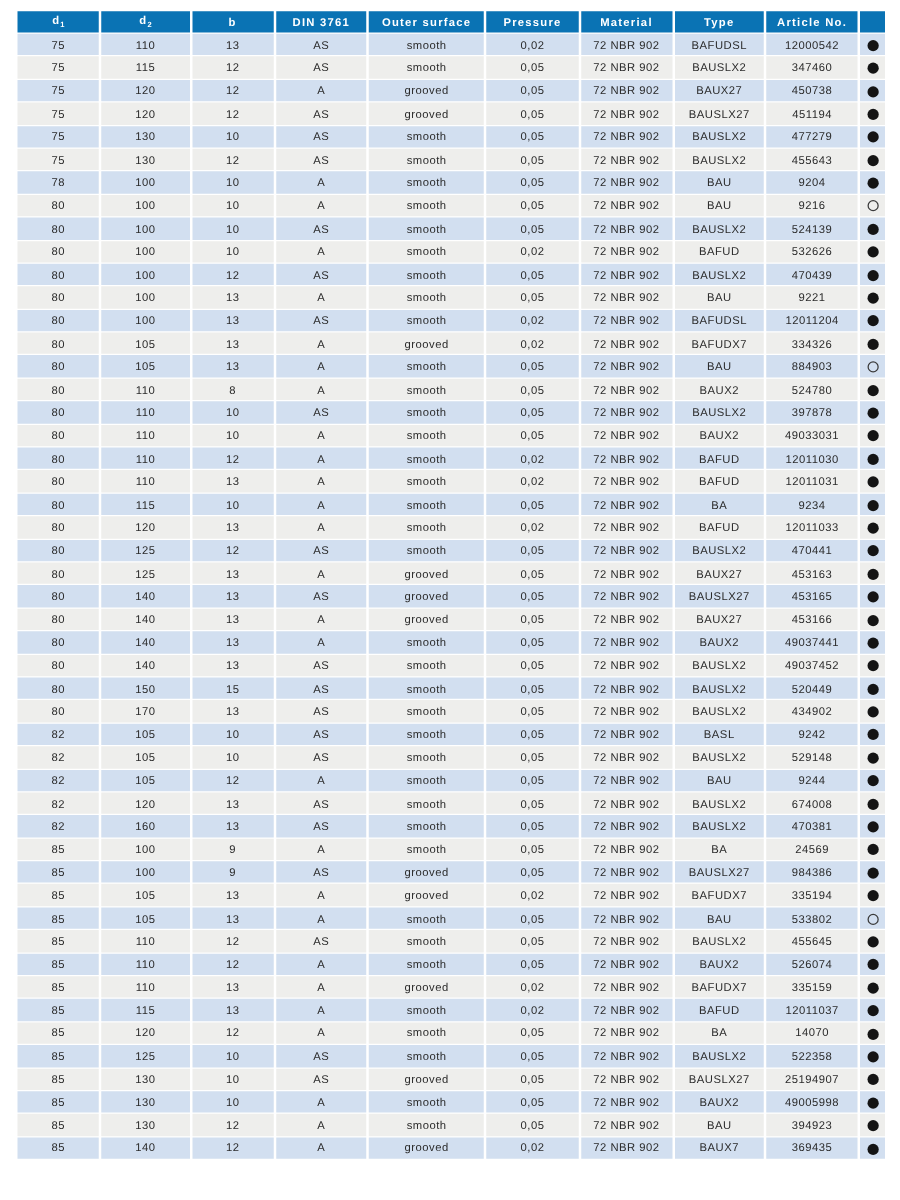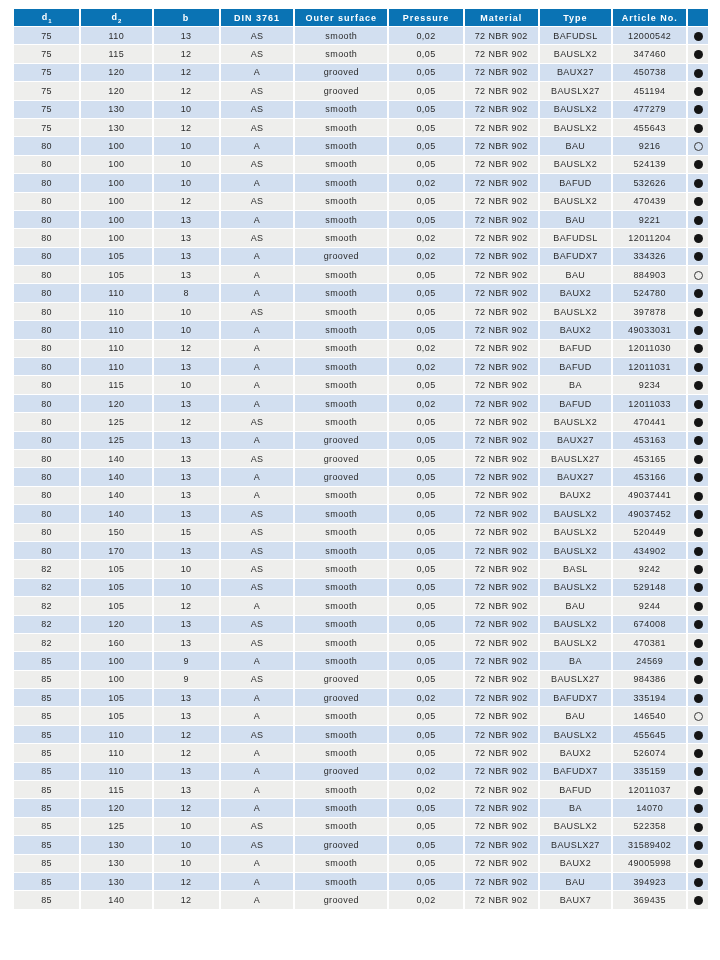--- a/index.html
+++ b/index.html
@@ -165,20 +165,32 @@
           <td>12</td>
           <td>AS</td>
           <td>smooth</td>
           <td>0,05</td>
           <td>72 NBR 902</td>
           <td>BAUSLX2</td>
           <td>455643</td>
           <td><span class="dot"></span></td>
         </tr>
         <tr>
+          <td>78</td>
+          <td>100</td>
+          <td>10</td>
+          <td>A</td>
+          <td>smooth</td>
+          <td>0,05</td>
+          <td>72 NBR 902</td>
+          <td>BAU</td>
+          <td>9204</td>
+          <td><span class="dot"></span></td>
+        </tr>
+        <tr>
           <td>80</td>
           <td>100</td>
           <td>10</td>
           <td>A</td>
           <td>smooth</td>
           <td>0,05</td>
           <td>72 NBR 902</td>
           <td>BAU</td>
           <td>9216</td>
           <td><span class="dot open"></span></td>
@@ -545,21 +557,21 @@
         </tr>
         <tr>
           <td>85</td>
           <td>105</td>
           <td>13</td>
           <td>A</td>
           <td>smooth</td>
           <td>0,05</td>
           <td>72 NBR 902</td>
           <td>BAU</td>
-          <td>146540</td>
+          <td>533802</td>
           <td><span class="dot open"></span></td>
         </tr>
         <tr>
           <td>85</td>
           <td>110</td>
           <td>12</td>
           <td>AS</td>
           <td>smooth</td>
           <td>0,05</td>
           <td>72 NBR 902</td>
@@ -629,21 +641,21 @@
         </tr>
         <tr>
           <td>85</td>
           <td>130</td>
           <td>10</td>
           <td>AS</td>
           <td>grooved</td>
           <td>0,05</td>
           <td>72 NBR 902</td>
           <td>BAUSLX27</td>
-          <td>31589402</td>
+          <td>25194907</td>
           <td><span class="dot"></span></td>
         </tr>
         <tr>
           <td>85</td>
           <td>130</td>
           <td>10</td>
           <td>A</td>
           <td>smooth</td>
           <td>0,05</td>
           <td>72 NBR 902</td>

